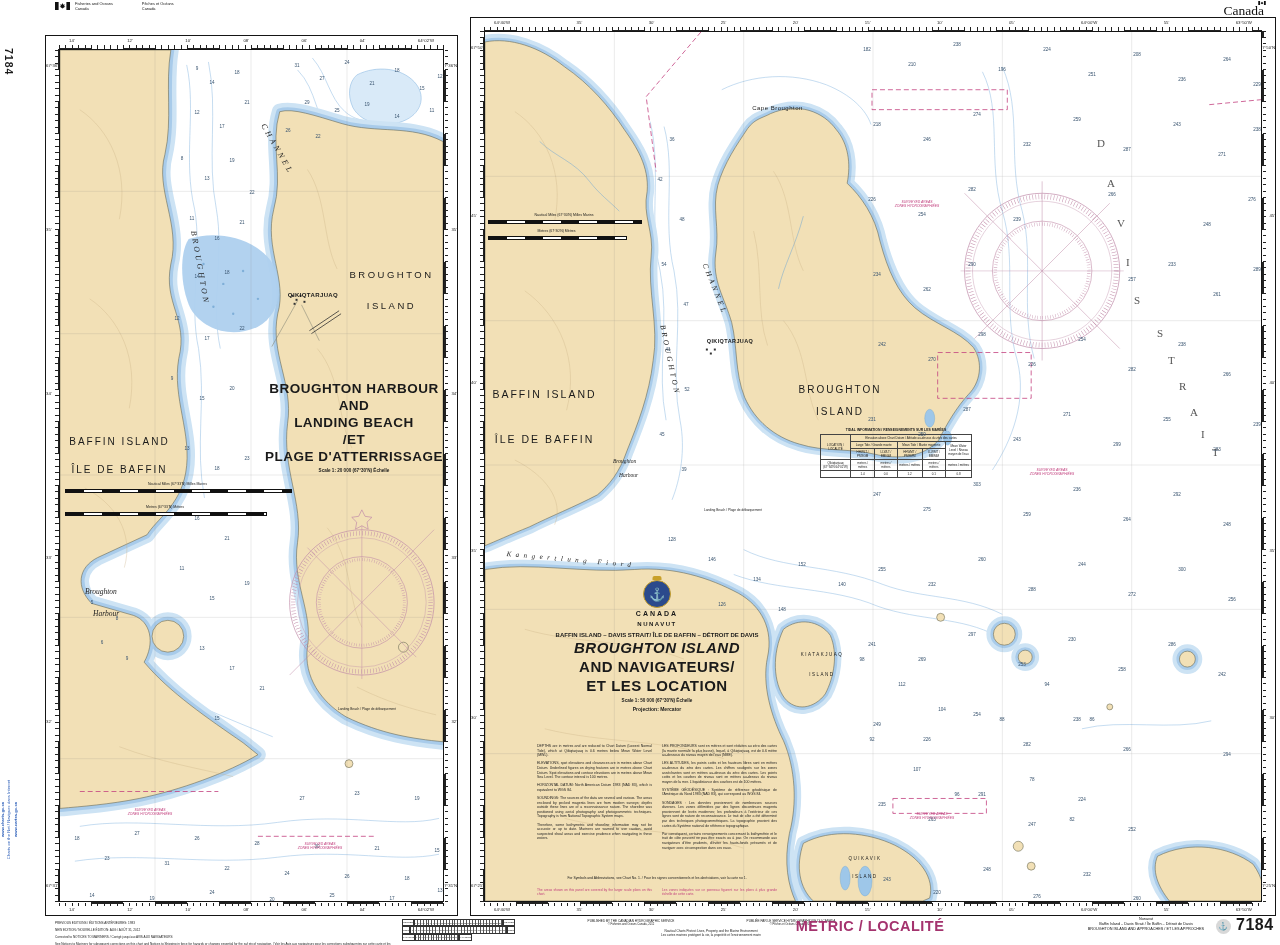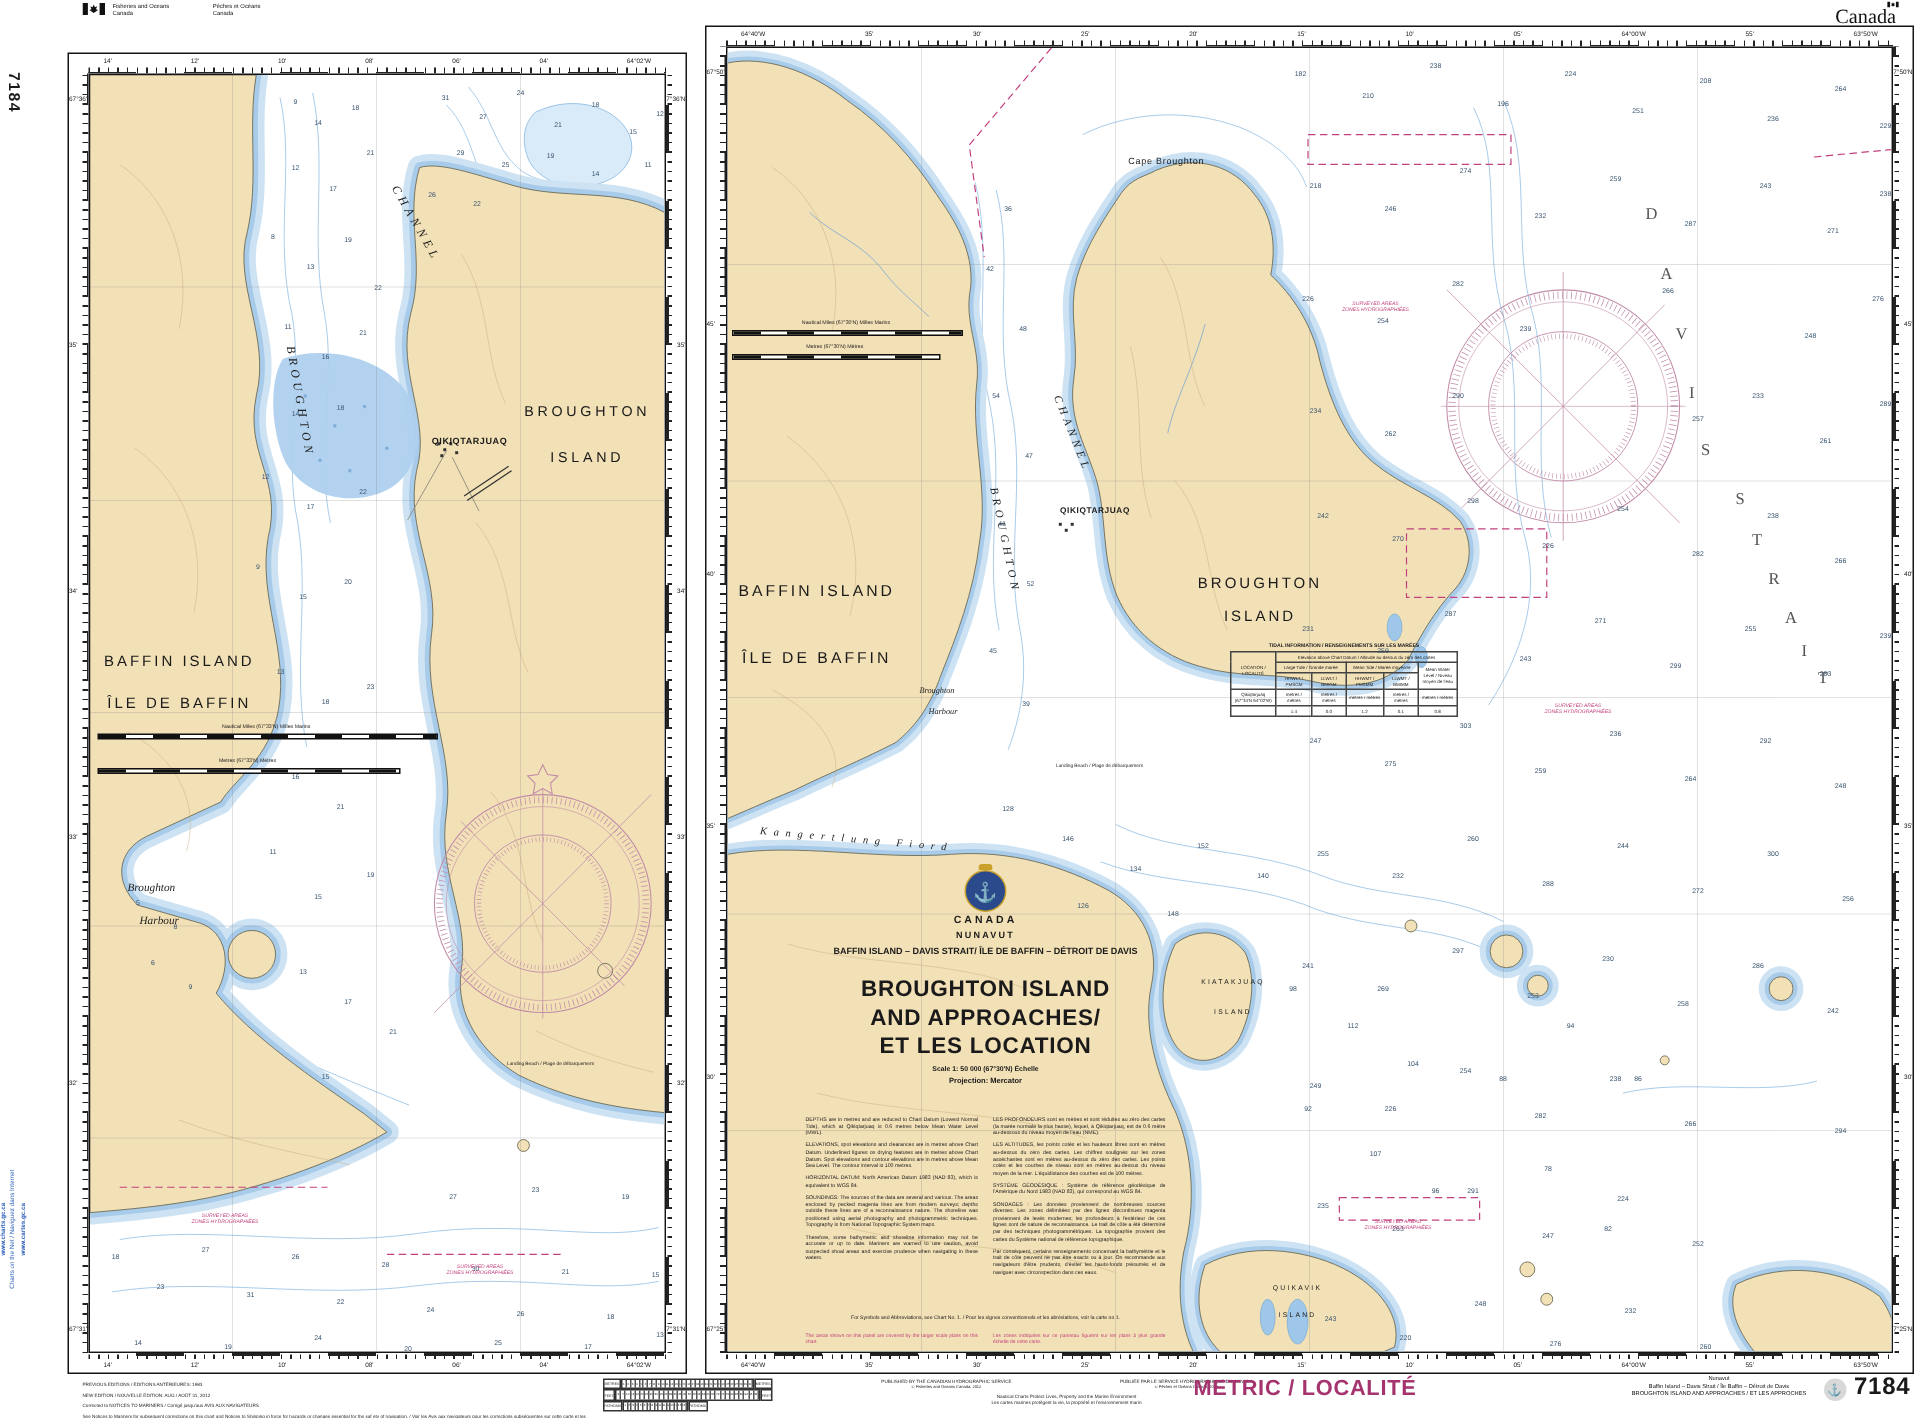--- a/index.html
+++ b/index.html
@@ -264,20 +264,28 @@
     <div class="lbl chanlbl" style="left:207px;top:72px;transform:rotate(60deg);transform-origin:0 0;">CHANNEL</div>
     <div class="lbl settl ctr" style="left:198px;top:242px;width:110px;">QIKIQTARJUAQ</div>
     <div class="lbl landname-sm ctr" style="left:278px;top:219px;width:107px;">BROUGHTON</div>
     <div class="lbl landname-sm ctr" style="left:278px;top:250px;width:107px;">ISLAND</div>
     <div class="lbl landname ctr" style="left:2px;top:386px;width:115px;">BAFFIN ISLAND</div>
     <div class="lbl landname ctr" style="left:2px;top:414px;width:115px;">ÎLE DE BAFFIN</div>
     <div class="lbl water-it" style="left:25px;top:537px;font-size:7.5px;">Broughton</div>
     <div class="lbl water-it" style="left:33px;top:559px;font-size:7.5px;">Harbour</div>
     <div class="lbl tiny ctr" style="left:242px;top:657px;width:130px;">Landing Beach / Plage de débarquement</div>
 
+    <div class="tblock" style="left:205px;top:330px;width:178px;">
+      <div class="big">BROUGHTON HARBOUR</div>
+      <div class="big">AND</div>
+      <div class="big">LANDING BEACH</div>
+      <div class="big">/ET</div>
+      <div class="big">PLAGE D'ATTERRISSAGE</div>
+      <div class="scl">Scale 1: 20 000 (67°30'N) Échelle</div>
+    </div>
 
     <div class="sb-label" style="left:5px;top:432px;width:225px;">Nautical Miles (67°33'N) Milles Marins</div>
     <div class="sb-bar" style="left:5px;top:439px;width:225px;"></div>
     <div class="sb-label" style="left:5px;top:455px;width:200px;">Metres (67°33'N) Mètres</div>
     <div class="sb-bar" style="left:5px;top:462px;width:200px;"></div>
 
     <div class="abs" style="left:0;top:0;width:100%;height:100%;">
         <span class="snd" style="left: 137px; top: 18px;">9</span>
         <span class="snd" style="left: 152px; top: 32px;">14</span>
         <span class="snd" style="left: 177px; top: 22px;">18</span>
@@ -602,22 +610,22 @@
         <td>0.8</td>
       </tr>
     </tbody>
       </table>
 
     <div class="tblock tb2" style="left:47px;top:548px;width:250px;">
       <div class="crest">⚓</div>
       <div class="country">CANADA</div>
       <div class="terr">NUNAVUT</div>
       <div class="region">BAFFIN ISLAND – DAVIS STRAIT/ ÎLE DE BAFFIN – DÉTROIT DE DAVIS</div>
-      <div class="big" style="margin-top:12px;">BROUGHTON ISLAND</div>
-      <div class="big">AND APPROACHES/</div>
+      <div class="big" style="margin-top:0;font-style:italic;">BROUGHTON ISLAND</div>
+      <div class="big">AND NAVIGATEURS/</div>
       <div class="big">ET LES LOCATION</div>
       <div class="scl">Scale 1: 50 000 (67°30'N) Échelle</div>
       <div class="proj">Projection: Mercator</div>
     </div>
     <div class="notes" style="left:52px;top:712px;width:115px;">
         <p>DEPTHS are in metres and are reduced to Chart Datum (Lowest Normal Tide), which at Qikiqtarjuaq is 0.6 metres below Mean Water Level (MWL).</p>
         <p>ELEVATIONS, spot elevations and clearances are in metres above Chart Datum. Underlined figures on drying features are in metres above Chart Datum. Spot elevations and contour elevations are in metres above Mean Sea Level. The contour interval is 100 metres.</p>
         <p>HORIZONTAL DATUM: North American Datum 1983 (NAD 83), which is equivalent to WGS 84.</p>
         <p>SOUNDINGS: The sources of the data are several and various. The areas enclosed by pecked magenta lines are from modern surveys; depths outside these lines are of a reconnaissance nature. The shoreline was positioned using aerial photography and photogrammetric techniques. Topography is from National Topographic System maps.</p>
         <p>Therefore, some bathymetric and shoreline information may not be accurate or up to date. Mariners are warned to use caution, avoid suspected shoal areas and exercise prudence when navigating in these waters.</p>

